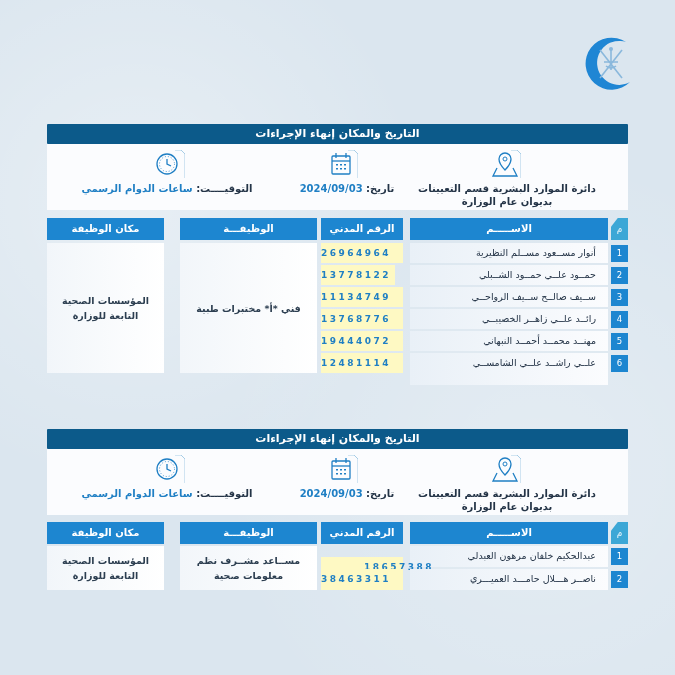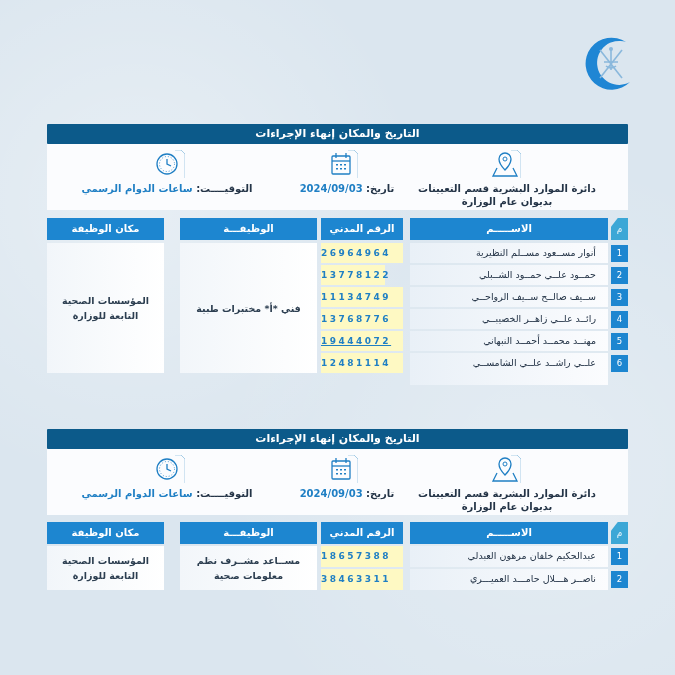--- a/index.html
+++ b/index.html
@@ -130,36 +130,36 @@
     <div class="th" style="left:0;width:117px;">مكان الوظيفة</div>
 
     <div>
       <div class="badge" style="left:564px;top:27px;">1</div>
       <div class="cell name-cell" style="left:363px;top:25px;width:198px;height:20px;">أنوار مســعود مســلم النظيرية</div>
       <div class="cell civil-cell" style="left:274px;top:25px;width:82px;height:20px;">26964964</div>
     </div>
     <div>
       <div class="badge" style="left:564px;top:49px;">2</div>
       <div class="cell name-cell" style="left:363px;top:47px;width:198px;height:20px;">حمــود علــي حمــود الشــبلي</div>
-      <div class="cell civil-cell" style="left:274px;top:47px;width:64px;height:20px;">13778122</div>
+      <div class="cell civil-cell" style="left:274px;top:47px;width:74px;height:20px;">13778122</div>
     </div>
     <div>
       <div class="badge" style="left:564px;top:71px;">3</div>
       <div class="cell name-cell" style="left:363px;top:69px;width:198px;height:20px;">ســيف صالــح ســيف الرواحــي</div>
       <div class="cell civil-cell" style="left:274px;top:69px;width:82px;height:20px;">11134749</div>
     </div>
     <div>
       <div class="badge" style="left:564px;top:93px;">4</div>
       <div class="cell name-cell" style="left:363px;top:91px;width:198px;height:20px;">رائــد علــي زاهــر الخصيبــي</div>
       <div class="cell civil-cell" style="left:274px;top:91px;width:82px;height:20px;">13768776</div>
     </div>
     <div>
       <div class="badge" style="left:564px;top:115px;">5</div>
       <div class="cell name-cell" style="left:363px;top:113px;width:198px;height:20px;">مهنــد محمــد أحمــد النبهاني</div>
-      <div class="cell civil-cell" style="left:274px;top:113px;width:82px;height:20px;text-decoration:underline;">19444072</div>
+      <div class="cell civil-cell" style="left:274px;top:113px;width:82px;height:20px;">19444072</div>
     </div>
     <div>
       <div class="badge" style="left:564px;top:137px;">6</div>
       <div class="cell name-cell" style="left:363px;top:135px;width:198px;height:32px;">علــي راشــد علــي الشامســي</div>
       <div class="cell civil-cell" style="left:274px;top:135px;width:82px;height:20px;">12481114</div>
     </div>
 
     <div class="cell merged" style="left:133px;top:25px;width:137px;height:130px;">فني *أ* مختبرات طبية</div>
     <div class="cell merged" style="left:0;top:25px;width:117px;height:130px;flex-direction:column;">
       <div>المؤسسات الصحية</div>
@@ -221,21 +221,21 @@
   <div class="table" style="margin-top:7px;">
     <div class="th-num" style="left:564px;">م</div>
     <div class="th" style="left:363px;width:198px;">الاســـــم</div>
     <div class="th" style="left:274px;width:82px;">الرقم المدني</div>
     <div class="th" style="left:133px;width:137px;">الوظيفـــة</div>
     <div class="th" style="left:0;width:117px;">مكان الوظيفة</div>
 
     <div>
       <div class="badge" style="left:564px;top:26px;">1</div>
       <div class="cell name-cell" style="left:363px;top:24px;width:198px;height:21px;">عبدالحكيم خلفان مرهون العبدلي</div>
-      <div class="cell civil-cell" style="left:274px;top:24px;width:82px;height:21px;">18657388</div>
+      <div class="cell civil-cell" style="left:274px;top:35px;width:82px;height:21px;padding-left:43px;">18657388</div>
     </div>
     <div>
       <div class="badge" style="left:564px;top:49px;">2</div>
       <div class="cell name-cell" style="left:363px;top:47px;width:198px;height:21px;">ناصــر هـــلال حامـــد العميـــري</div>
       <div class="cell civil-cell" style="left:274px;top:47px;width:82px;height:21px;">38463311</div>
     </div>
 
     <div class="cell merged" style="left:133px;top:24px;width:137px;height:44px;flex-direction:column;">
       <div>مســاعد مشــرف نظم</div>
       <div>معلومات صحية</div>

